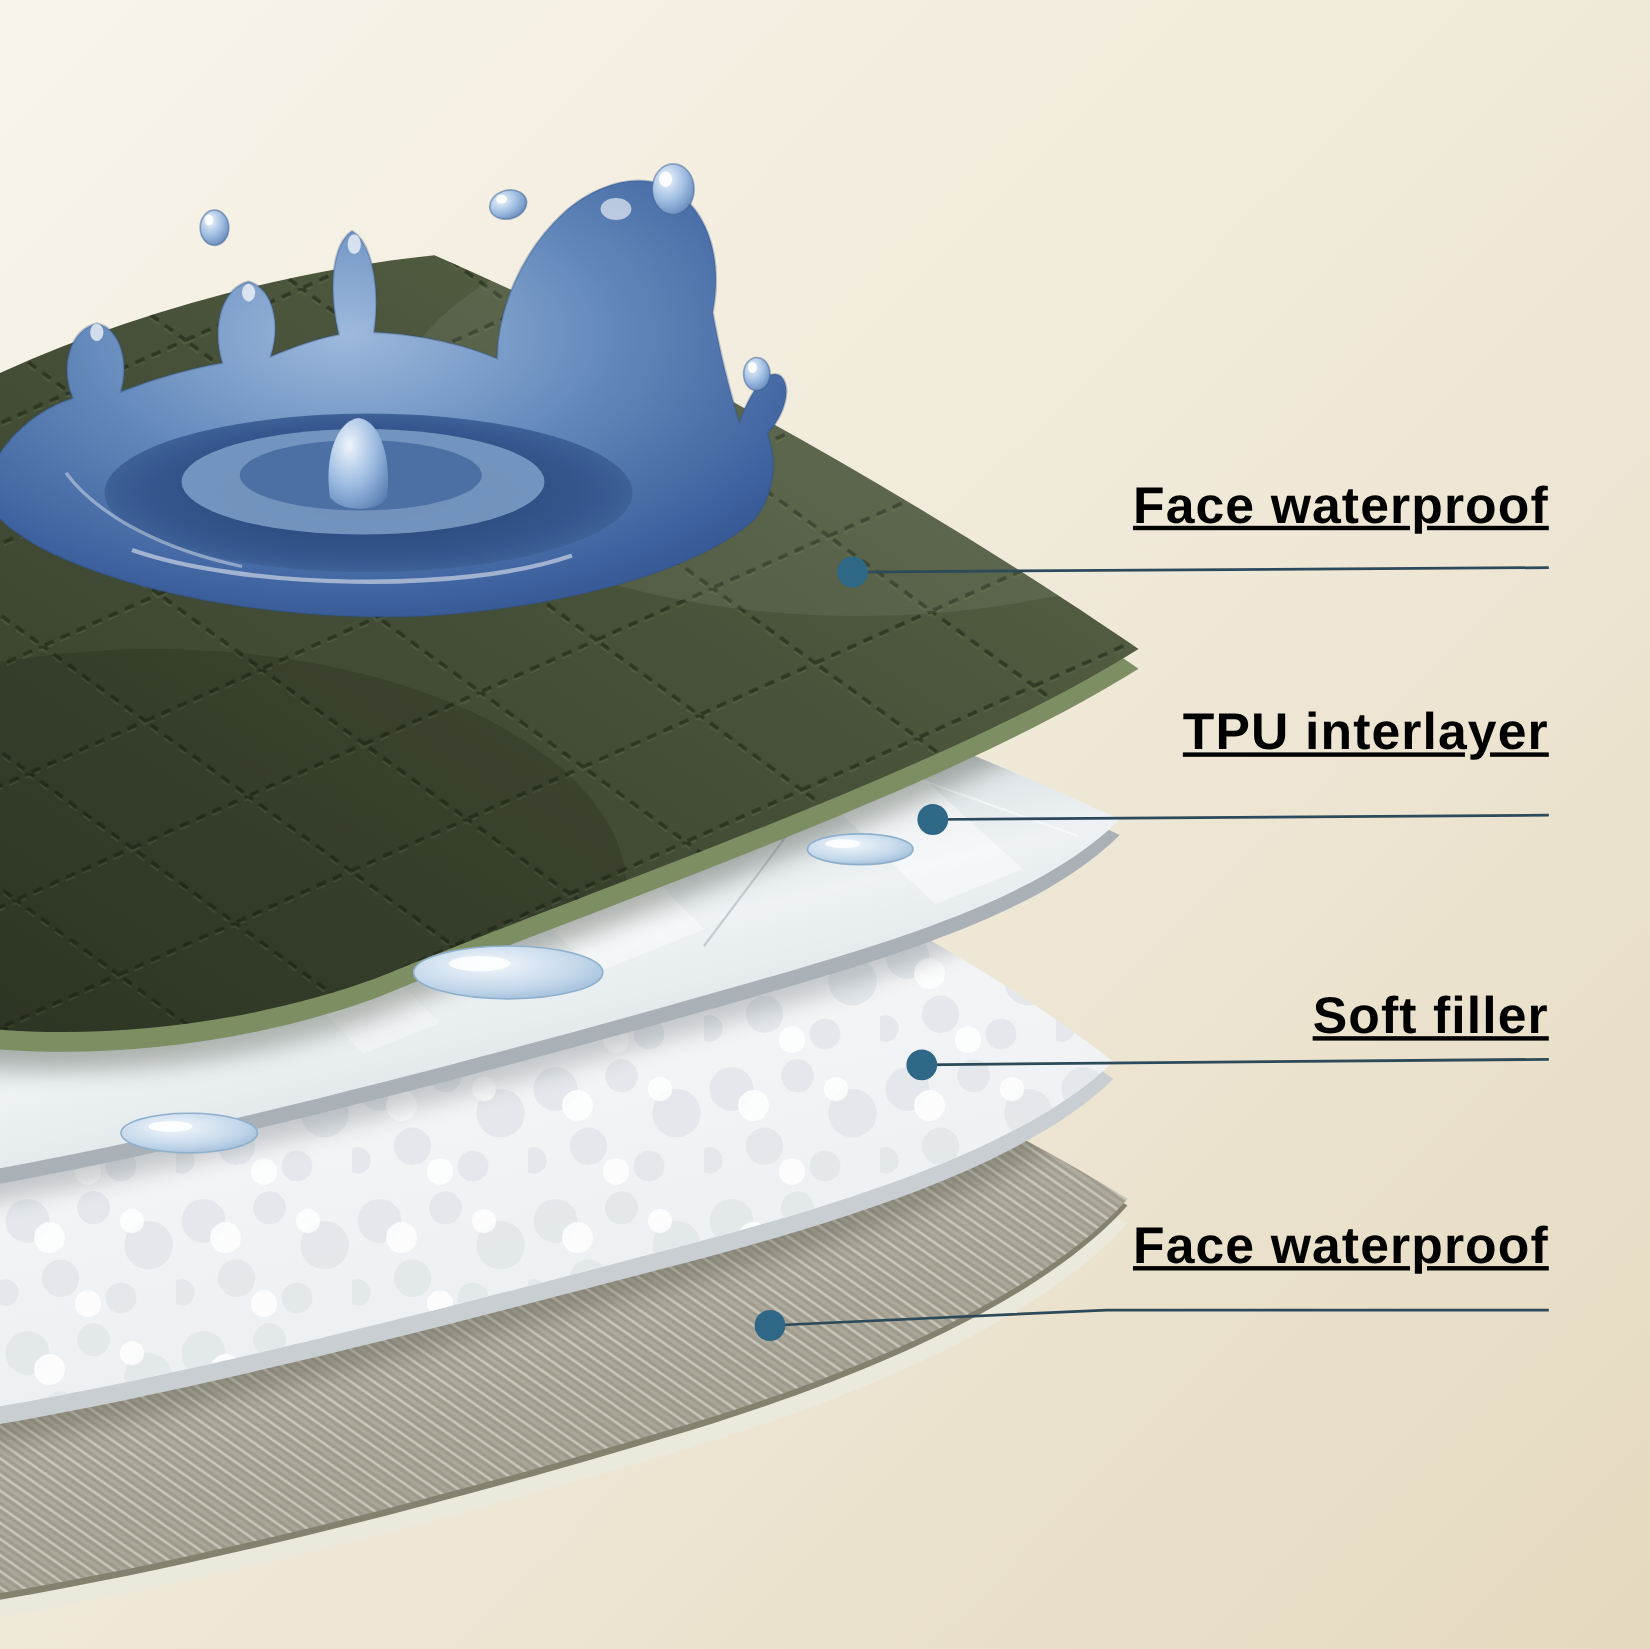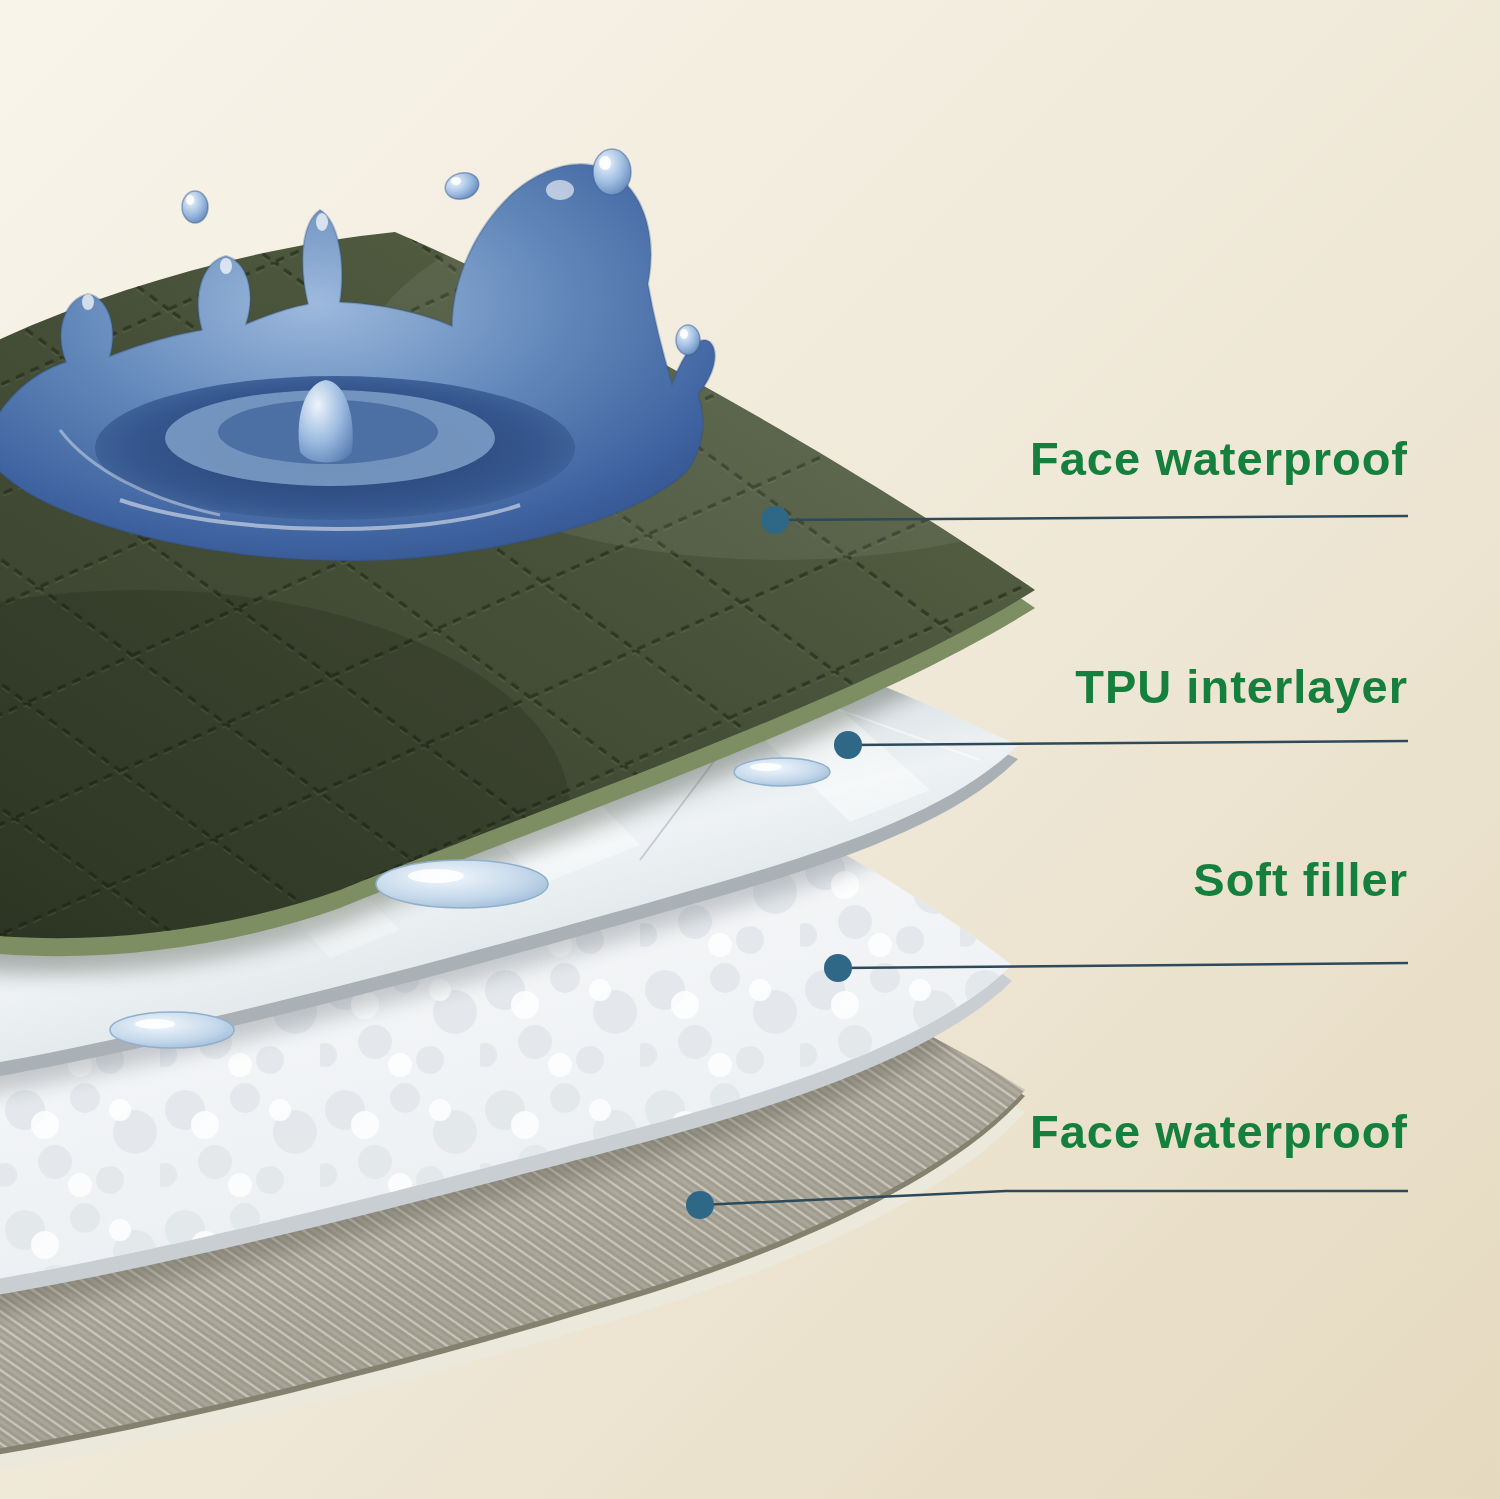--- a/index.html
+++ b/index.html
@@ -10,27 +10,28 @@
     font-family:"Liberation Sans",sans-serif;
     background:#efe8d7;
   }
   .stage svg{position:absolute;left:0;top:0;width:100%;height:100%;display:block;}
   .callout-label{
     position:absolute;
     right:92px;
     font-size:47px;
     font-weight:bold;
     letter-spacing:1px;
-    color:#15803d;
+    color:#000000;
     white-space:nowrap;
     line-height:56px;
+    text-decoration:underline;
   }
   .lbl-face{top:431px;}
-  .lbl-tpu{top:659px;margin-left:23px;}
-  .lbl-filler{top:852px;}
+  .lbl-tpu{top:637px;margin-left:23px;}
+  .lbl-filler{top:895px;}
   .lbl-back{top:1104px;}
 </style>
 </head>
 <body>
 
 <div class="stage">
 
   <svg viewBox="0 0 1500 1499" aria-hidden="true">
     <defs>
       <linearGradient id="gradBg" x1="0" y1="0" x2="1" y2="1">

